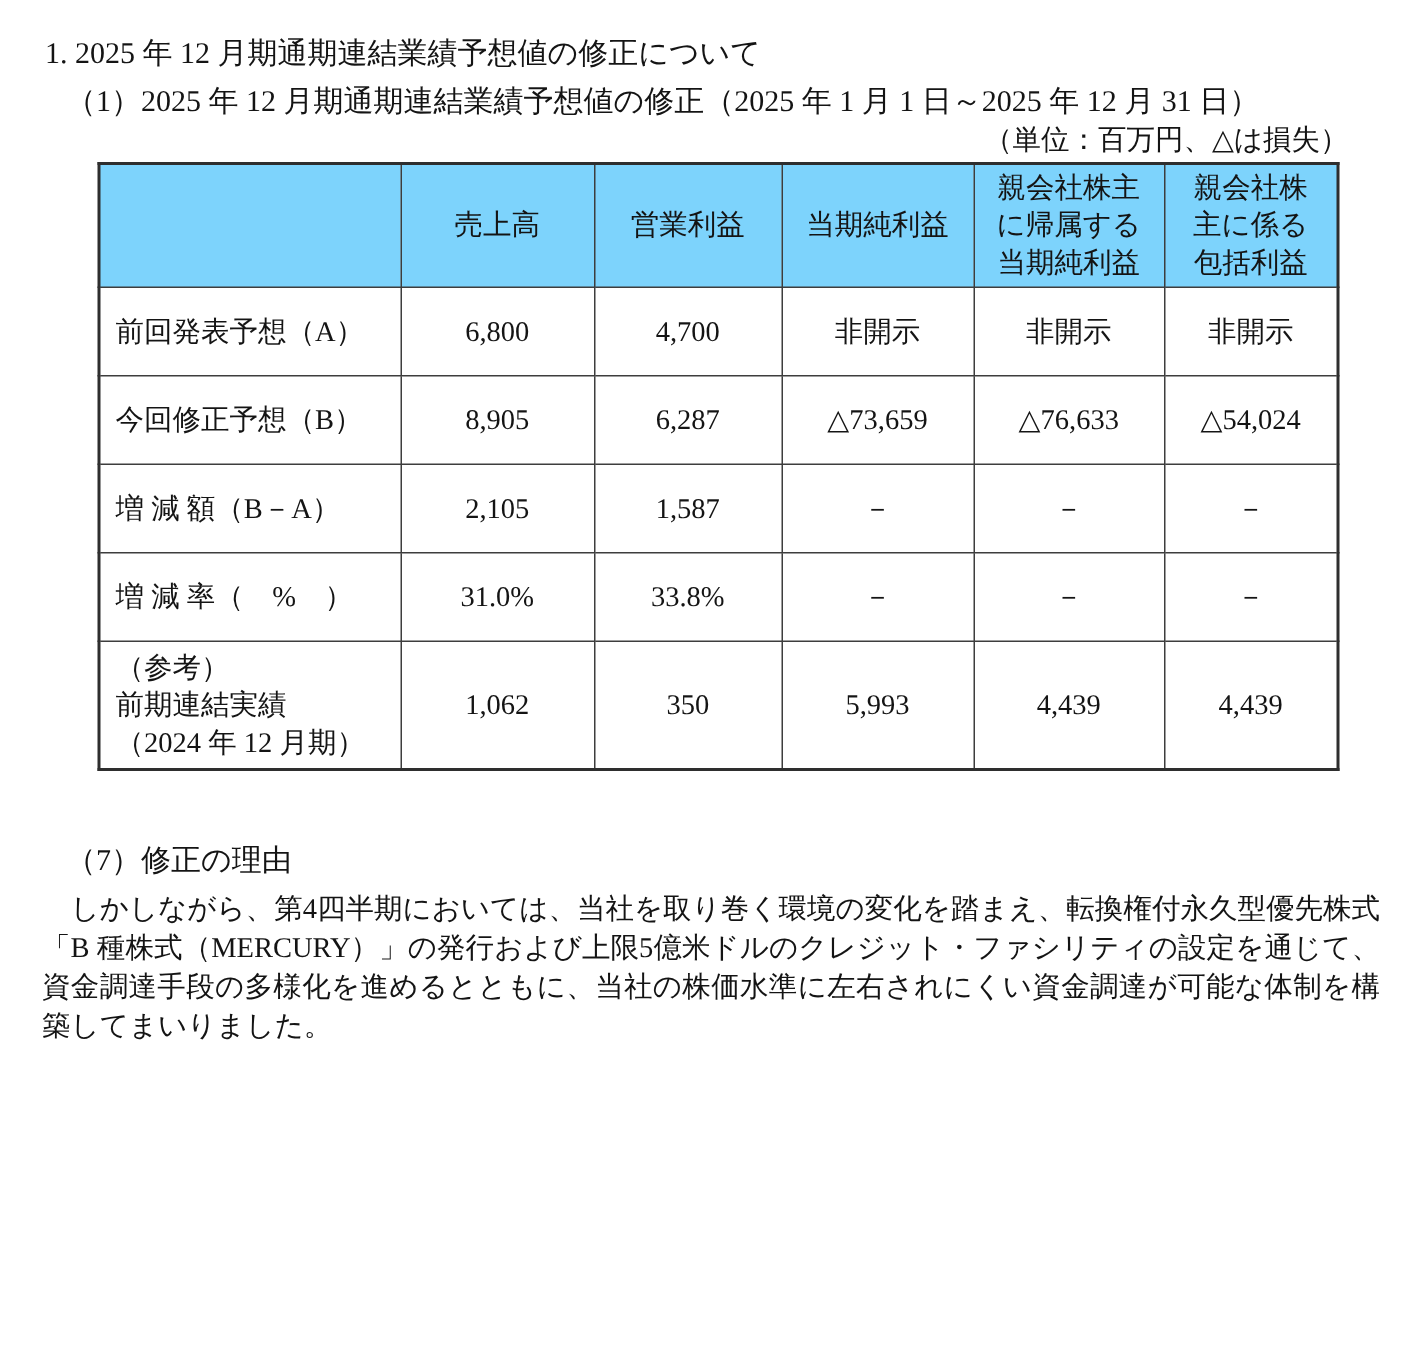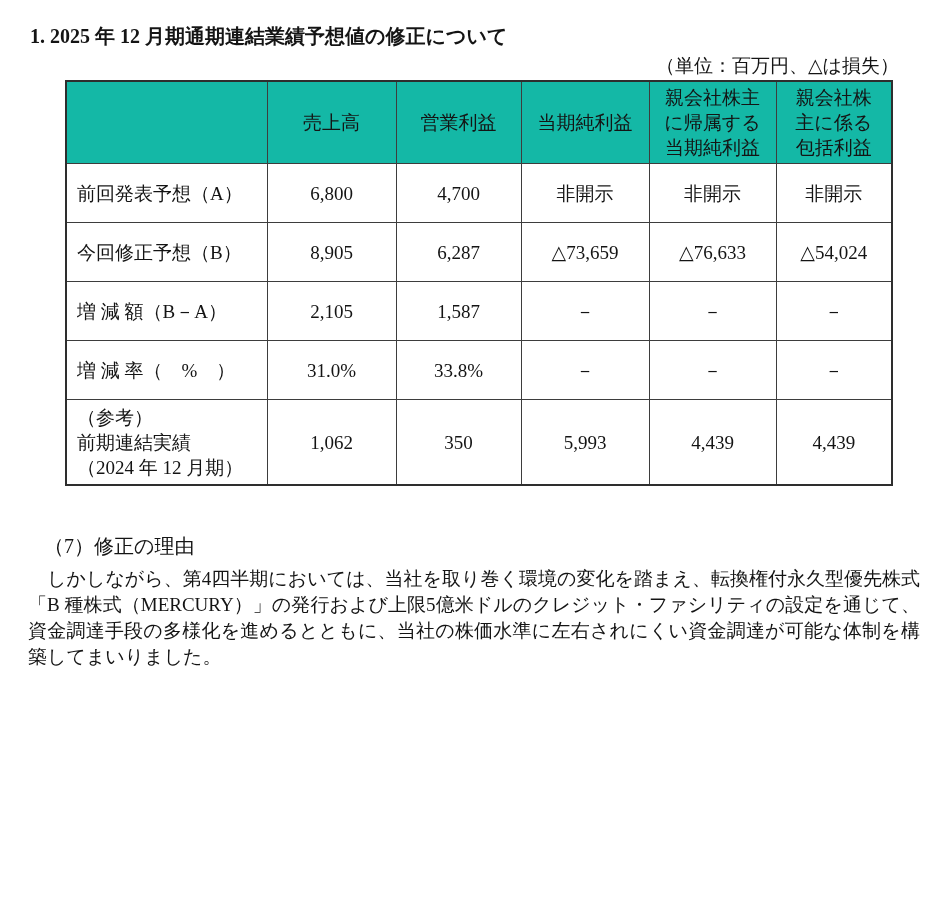--- a/index.html
+++ b/index.html
@@ -15,21 +15,21 @@
     color: #141414;
   }
   .page {
     box-sizing: border-box;
     width: 948px;
     height: 912px;
     padding: 22px 28px 0 28px;
   }
   .title {
     font-size: 20px;
-    font-weight: bold;
+    font-weight: normal;
     line-height: 28px;
     margin: 0 0 4px 2px;
     white-space: pre-wrap;
   }
   .subtitle {
     font-size: 20px;
     font-weight: normal;
     line-height: 28px;
     margin: 0 0 0 16px;
     white-space: pre-wrap;
@@ -56,21 +56,21 @@
     border: 1.5px solid #3d3d3d;
     font-size: 19px;
     font-weight: normal;
     text-align: center;
     vertical-align: middle;
     padding: 3px 2px;
     white-space: pre-line;
     line-height: 25px;
   }
   table.forecast thead th {
-    background: #14b8a6;
+    background: #7dd3fc;
     height: 72px;
   }
   table.forecast tbody tr.r-std td { height: 52px; }
   table.forecast tbody tr.r-last td { height: 78px; }
   table.forecast td.label {
     text-align: left;
     padding-left: 10px;
   }
   .section-heading {
     font-size: 20px;
@@ -86,20 +86,21 @@
     text-align: justify;
     white-space: pre-wrap;
   }
 </style>
 </head>
 <body>
 
 <div class="page">
 
   <p class="title">1. 2025 年 12 月期通期連結業績予想値の修正について</p>
+  <p class="subtitle">（1）2025 年 12 月期通期連結業績予想値の修正（2025 年 1 月 1 日～2025 年 12 月 31 日）</p>
 
   <div class="table-wrap">
     <p class="unit-note">（単位：百万円、△は損失）</p>
 
     <table class="forecast">
       <colgroup>
         <col style="width:201px">
         <col style="width:129px">
         <col style="width:125px">
         <col style="width:128px">

